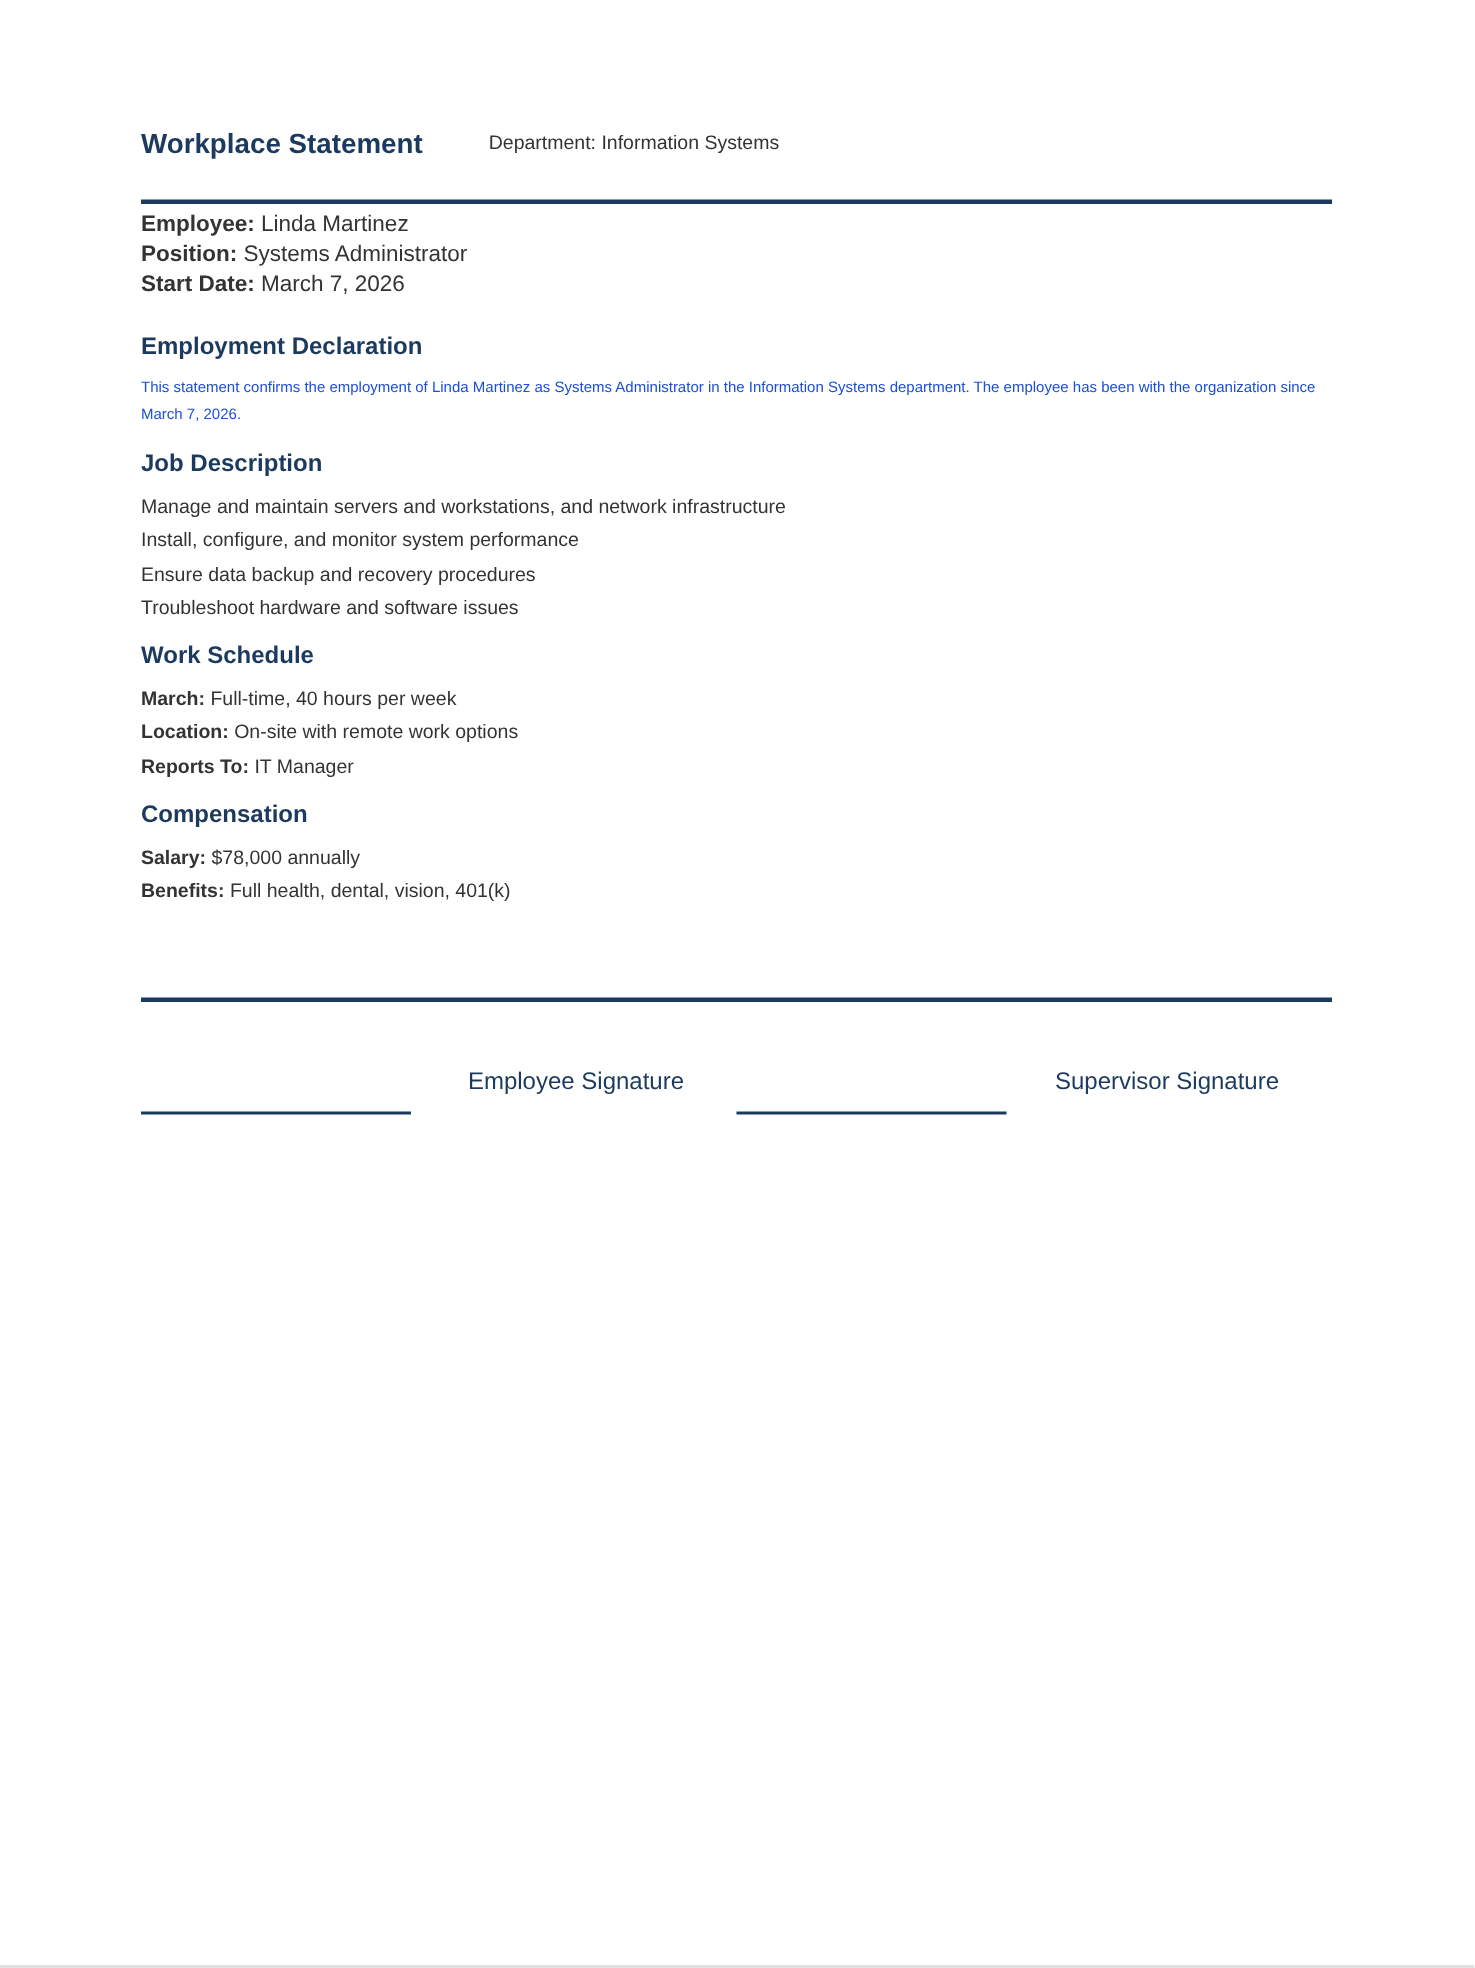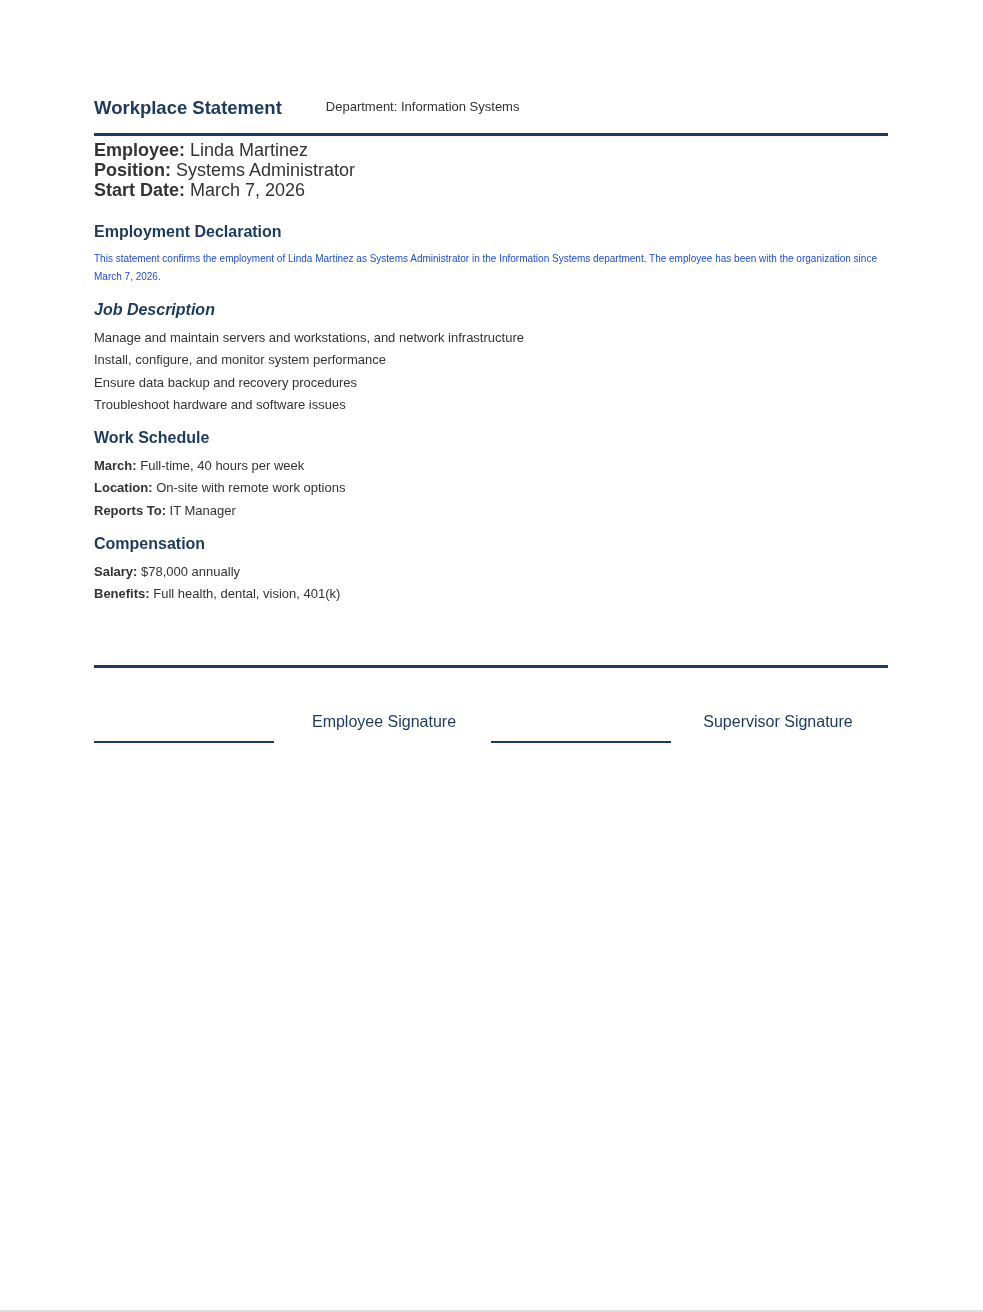--- a/index.html
+++ b/index.html
@@ -12,21 +12,21 @@
   }
   body { position: relative; overflow: hidden; }
   .page {
     position: absolute;
     left: 94px;
     top: 0;
     width: 794px;
   }
   .header {
     position: absolute;
-    top: 97px;
+    top: 85px;
     left: 0;
     display: flex;
     align-items: baseline;
     white-space: nowrap;
   }
   .doc-title {
     font-size: 18.5px;
     font-weight: bold;
     color: #1c3a5e;
   }
@@ -42,21 +42,21 @@
     position: absolute;
     left: 0;
     width: 794px;
     height: 3px;
     background: #1c3a5e;
   }
   .rule.top { top: 133px; }
   .rule.bottom { top: 665px; }
 
   .meta { position: absolute; top: 140px; left: 0; }
-  .meta-row { font-size: 18px; line-height: 20px; color: #333; white-space: nowrap; }
+  .meta-row { font-size: 15px; line-height: 20px; color: #333; white-space: nowrap; }
   .meta-row b { font-weight: bold; color: #333; }
 
   .section-title {
     position: absolute;
     left: 0;
     font-size: 16px;
     font-weight: bold;
     color: #1c3a5e;
     white-space: nowrap;
   }
@@ -140,21 +140,21 @@
     </div>
     <div class="meta-row">
       <b>Start Date:</b>
       <span>March 7, 2026</span>
     </div>
   </div>
 
   <div class="section-title" style="top:223px;">Employment Declaration</div>
   <div class="para" style="top:250px;">This statement confirms the employment of Linda Martinez as Systems Administrator in the Information Systems department. The employee has been with the organization since March 7, 2026.</div>
 
-  <div class="section-title" style="top:301px;font-style:italic;">Job Description</div>
+  <div class="section-title" style="top:301px;">Job Description</div>
   <div class="list" style="top:327px;">
     <div class="list-item">Manage and maintain servers and workstations, and network infrastructure</div>
     <div class="list-item">Install, configure, and monitor system performance</div>
     <div class="list-item">Ensure data backup and recovery procedures</div>
     <div class="list-item">Troubleshoot hardware and software issues</div>
   </div>
 
   <div class="section-title" style="top:429px;">Work Schedule</div>
   <div class="list" style="top:455px;">
     <div class="list-item">

